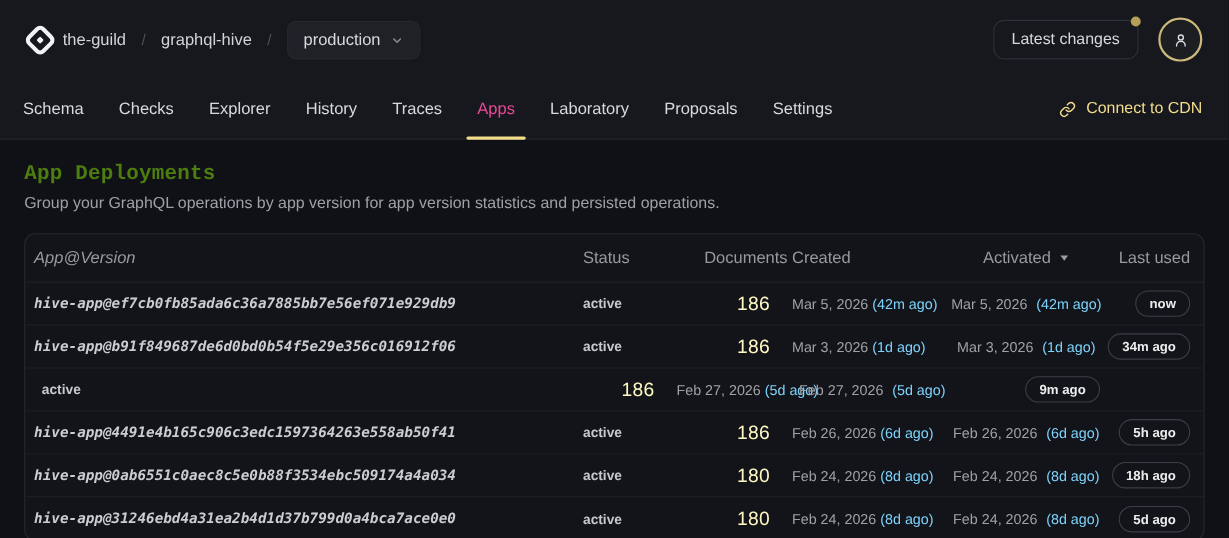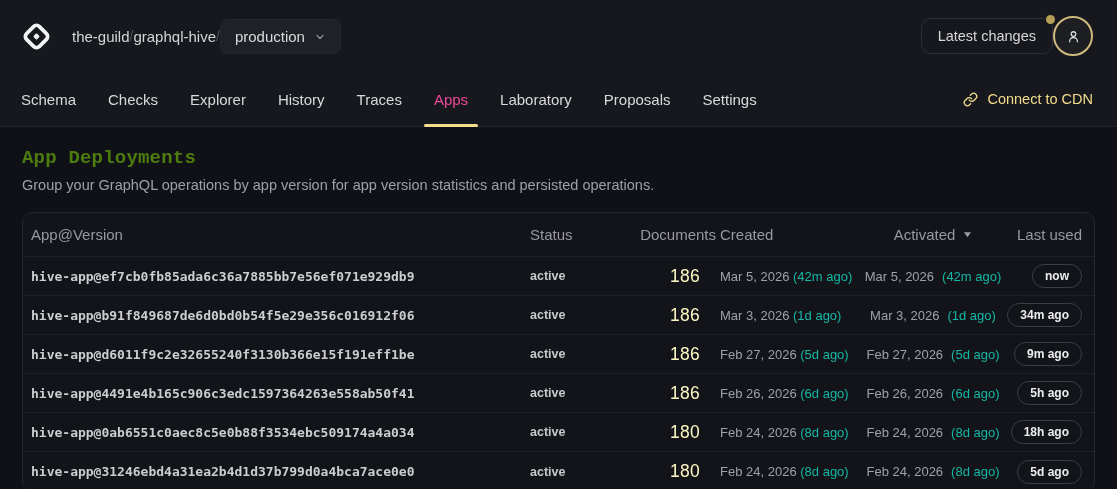--- a/index.html
+++ b/index.html
@@ -11,30 +11,30 @@
     -webkit-font-smoothing: antialiased;
   }
 
   
   .chrome { background: #17181d; border-bottom: 1px solid #23252b; }
   .topbar {
     height: 72px; display: flex; align-items: center;
     padding: 0 24px 0 20px;
   }
   .logo { width: 33px; height: 33px; display: flex; align-items: center; justify-content: center; cursor: pointer; }
-  .crumbs { display: flex; align-items: center; margin-left: 19px; font-size: 15px; }
+  .crumbs { display: flex; align-items: center; gap: 14px; margin-left: 4px; font-size: 15px; }
   .crumb-link { color: #d2d4d7; cursor: pointer; }
   .crumb-sep { color: #4d5056; font-size: 14px; }
   .target-btn {
     display: flex; align-items: center; gap: 9px;
     background: #1f2127; border: 1px solid #26282e; border-radius: 8px;
     padding: 8px 14px; color: #d8d9dc; font-size: 15px; cursor: pointer;
   }
   .target-btn svg { margin-top: 1px; }
-  .topbar-right { margin-left: auto; display: flex; align-items: center; }
+  .topbar-right { margin-left: auto; display: flex; align-items: center; gap: 18px; }
   .latest-btn {
     position: relative;
     background: transparent; border: 1px solid #2c2f36; border-radius: 10px;
     padding: 9px 16px; color: #d6d7da; font-size: 14.5px; cursor: pointer;
     font-family: "Liberation Sans", sans-serif;
   }
   .notif-dot {
     position: absolute; top: -4px; right: -3px;
     width: 9px; height: 9px; border-radius: 50%;
   }
@@ -75,36 +75,36 @@
     grid-template-columns: 492px 92px 105px 146px 134px 1fr;
     align-items: center;
     padding: 0 12px 0 8px;
   }
   .thead { height: 44px; border-bottom: 1px solid #1f2127; }
   .thead .cell { font-size: 15px; color: #97999f; font-weight: 400; }
   .tbody .trow { height: 39px; border-bottom: 1px solid #1e2026; }
   .tbody .trow:last-child { border-bottom: none; }
 
   .cell { min-width: 0; }
-  .c-app   { text-align: left; }
+  .c-app   { text-align: left; font-style: italic; }
   .c-status{ text-align: left; padding-left: 7px; }
   .c-docs  { text-align: right; padding-right: 20px; }
   .c-created  { }
   .c-activated{ text-align: center; display: flex; justify-content: center; align-items: center; gap: 8px; }
   .c-last  { text-align: right; }
 
   .app-id {
     font-family: "DejaVu Sans Mono", monospace;
     font-size: 13px; font-weight: 700; color: #cbcdd0;
     white-space: nowrap; overflow: hidden; text-overflow: ellipsis;
   }
   .status-txt { font-size: 12.5px; font-weight: 700; color: #c6c8cb; }
   .doc-num { font-size: 17.5px; color: #fef9c3; font-weight: 400; letter-spacing: .3px; }
   .date { font-size: 13px; color: #9fa1a6; white-space: nowrap; }
-  .date .rel { color: #14b8a6; }
+  .date .rel { color: #7dd3fc; }
   .badge {
     display: inline-block; border: 1px solid #3b3e45; border-radius: 999px;
     padding: 4px 12px; font-size: 12px; font-weight: 700; color: #eceded;
     white-space: nowrap;
   }
   .icon { display: inline-flex; align-items: center; justify-content: center; }
 </style>
 </head>
 <body>
 
@@ -224,21 +224,20 @@
         <div class="cell c-status status-txt">active</div>
         <div class="cell c-docs doc-num">186</div>
         <div class="cell c-created date"><span>Mar 3, 2026</span> <span class="rel">(1d ago)</span></div>
         <div class="cell c-activated date">
             <span>Mar 3, 2026</span> 
             <span class="rel">(1d ago)</span>
           </div>
         <div class="cell c-last"><span class="badge">34m ago</span></div>
       </div>
       <div class="trow">
-        <div class="cell c-app app-id">hive-app@d6011f9c2e32655240f3130b366e15f191eff1be</div>
         <div class="cell c-status status-txt">active</div>
         <div class="cell c-docs doc-num">186</div>
         <div class="cell c-created date"><span>Feb 27, 2026</span> <span class="rel">(5d ago)</span></div>
         <div class="cell c-activated date">
             <span>Feb 27, 2026</span> 
             <span class="rel">(5d ago)</span>
           </div>
         <div class="cell c-last"><span class="badge">9m ago</span></div>
       </div>
       <div class="trow">

